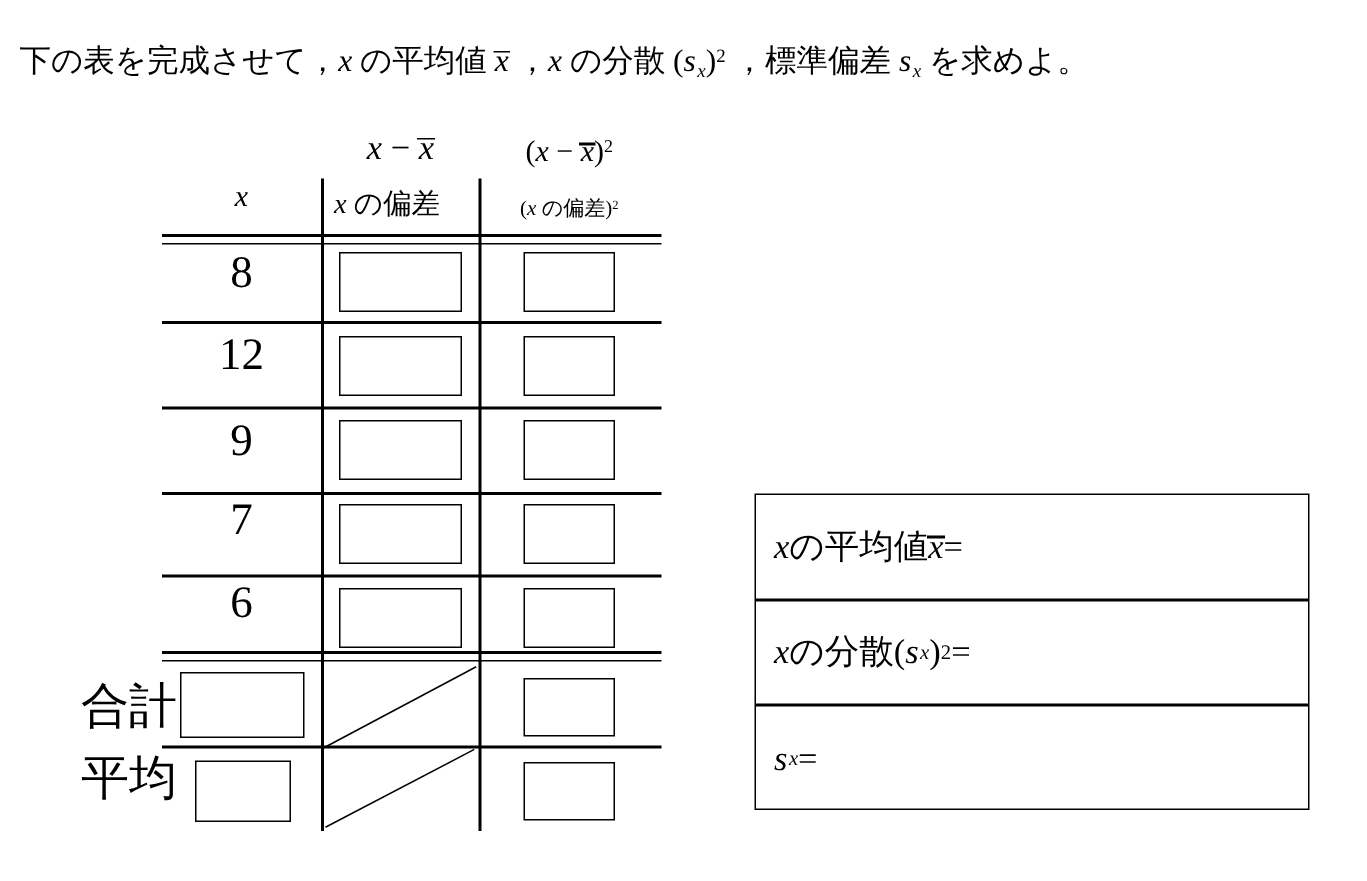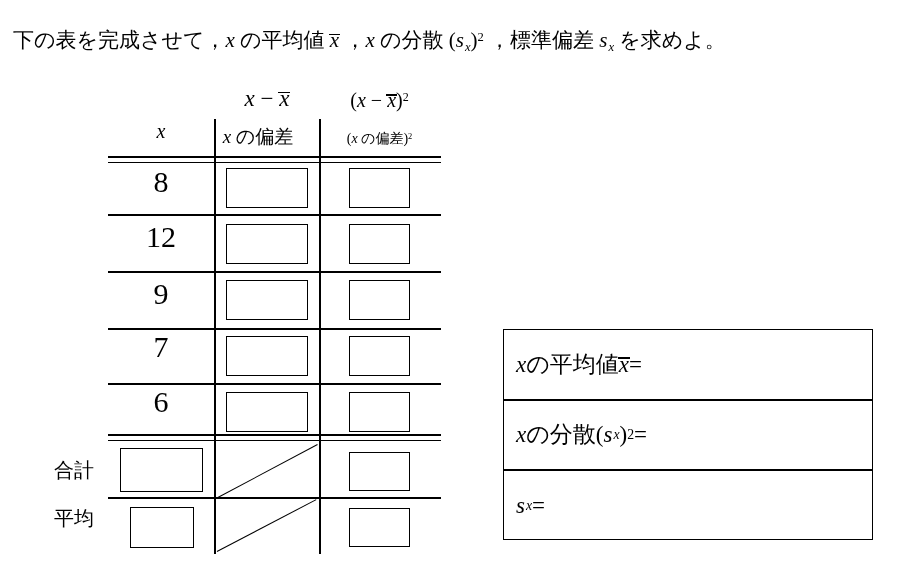--- a/index.html
+++ b/index.html
@@ -21,21 +21,21 @@
   .diag{position:absolute;height:1.2px;background:#000;transform-origin:0 50%;}
   
   .wbox{position:absolute;border:1.5px solid #000;background:#fff;box-sizing:border-box;}
   
   .title{left:13px;top:22px;font-size:21px;line-height:30px;white-space:nowrap;font-family:Liberation Serif, serif;}
   
   .hcell{text-align:center;white-space:nowrap;}
   
   .xnum{left:108px;width:106px;text-align:center;font-size:30px;line-height:30px;}
   
-  .flabel{left:54px;font-size:20px;line-height:27px;}
+  .flabel{left:54px;font-size:32px;line-height:27px;}
   
   .panel{left:503px;top:329px;width:370px;height:211px;border:1.5px solid #000;box-sizing:border-box;}
   .panel-divider{position:absolute;left:0;right:0;height:1.5px;background:#000;}
   .panel-row{position:absolute;left:0;right:0;height:69px;display:flex;align-items:center;padding-left:12px;font-size:23px;white-space:nowrap;}
 </style>
 </head>
 <body>
 
 <div class="abs title"><span>下の表を完成させて，</span><span class="mi">x</span><span> の平均値 </span><span class="mi ov">x</span><span> ，</span><span class="mi">x</span><span> の分散 </span><span>(</span><span class="mi">s</span><span class="sub mi">x</span><span>)</span><span class="sup">2</span><span> ，標準偏差 </span><span class="mi">s</span><span class="sub mi">x</span><span> を求めよ。</span></div>
 

